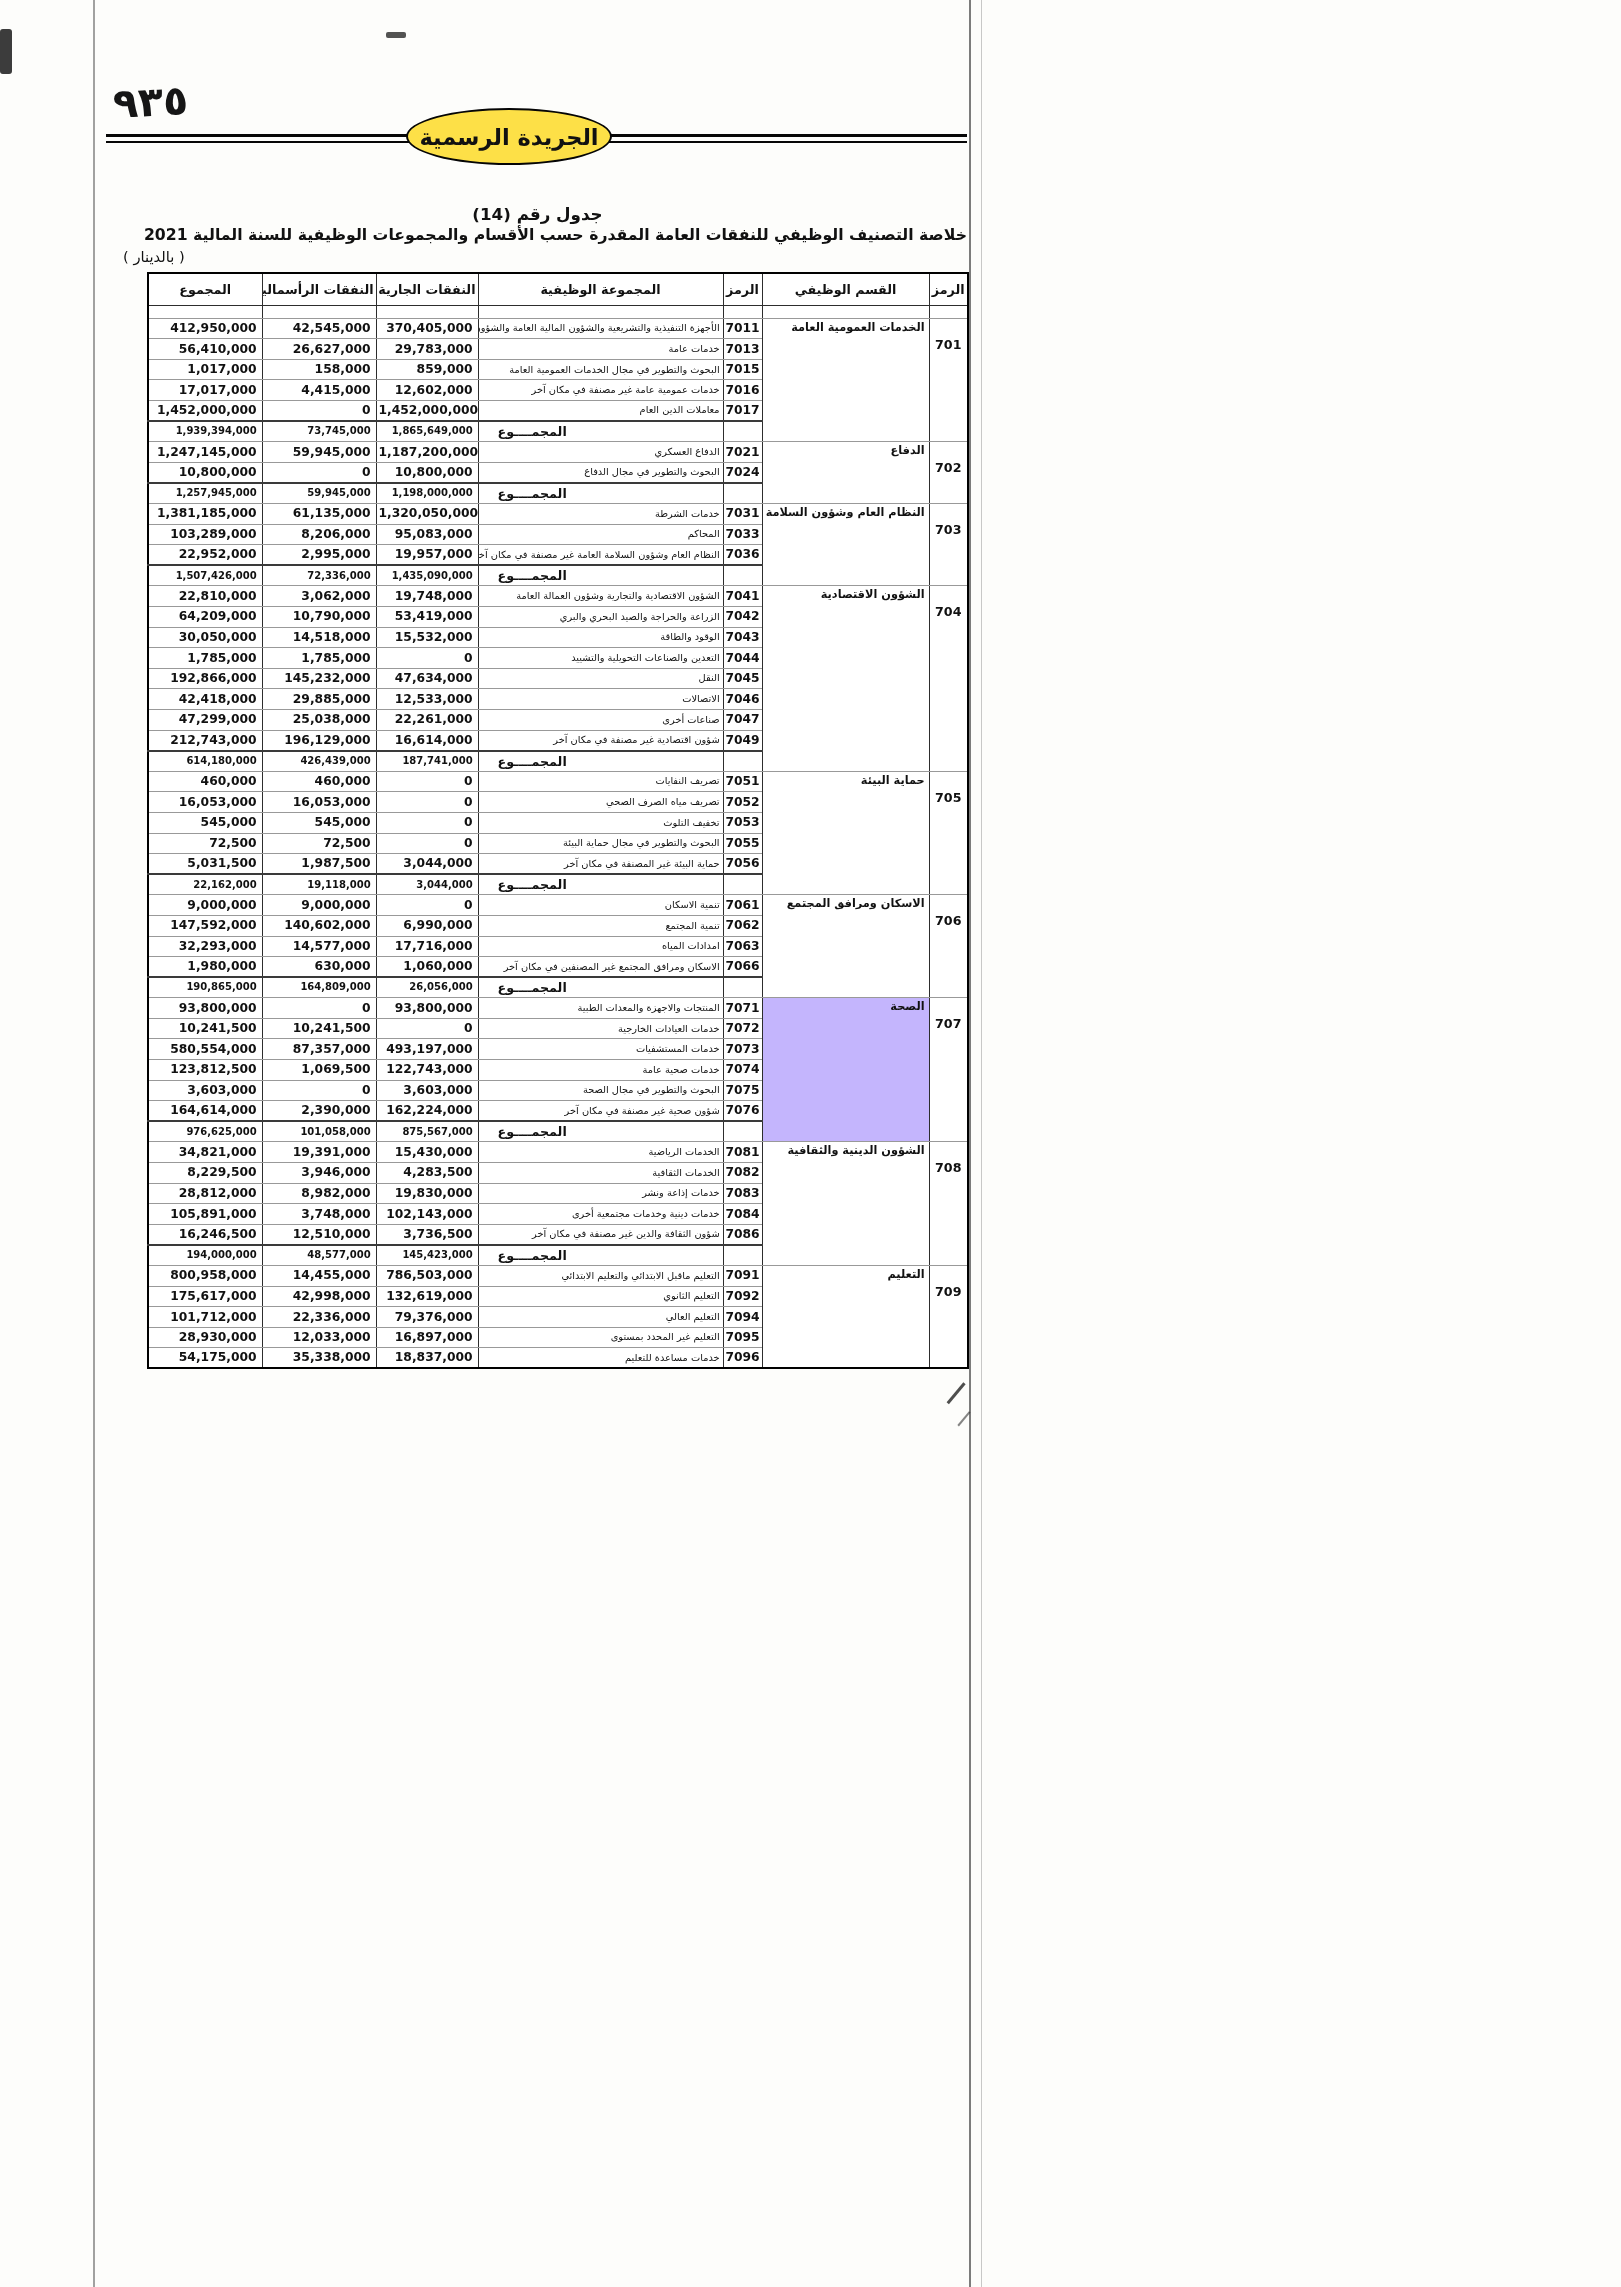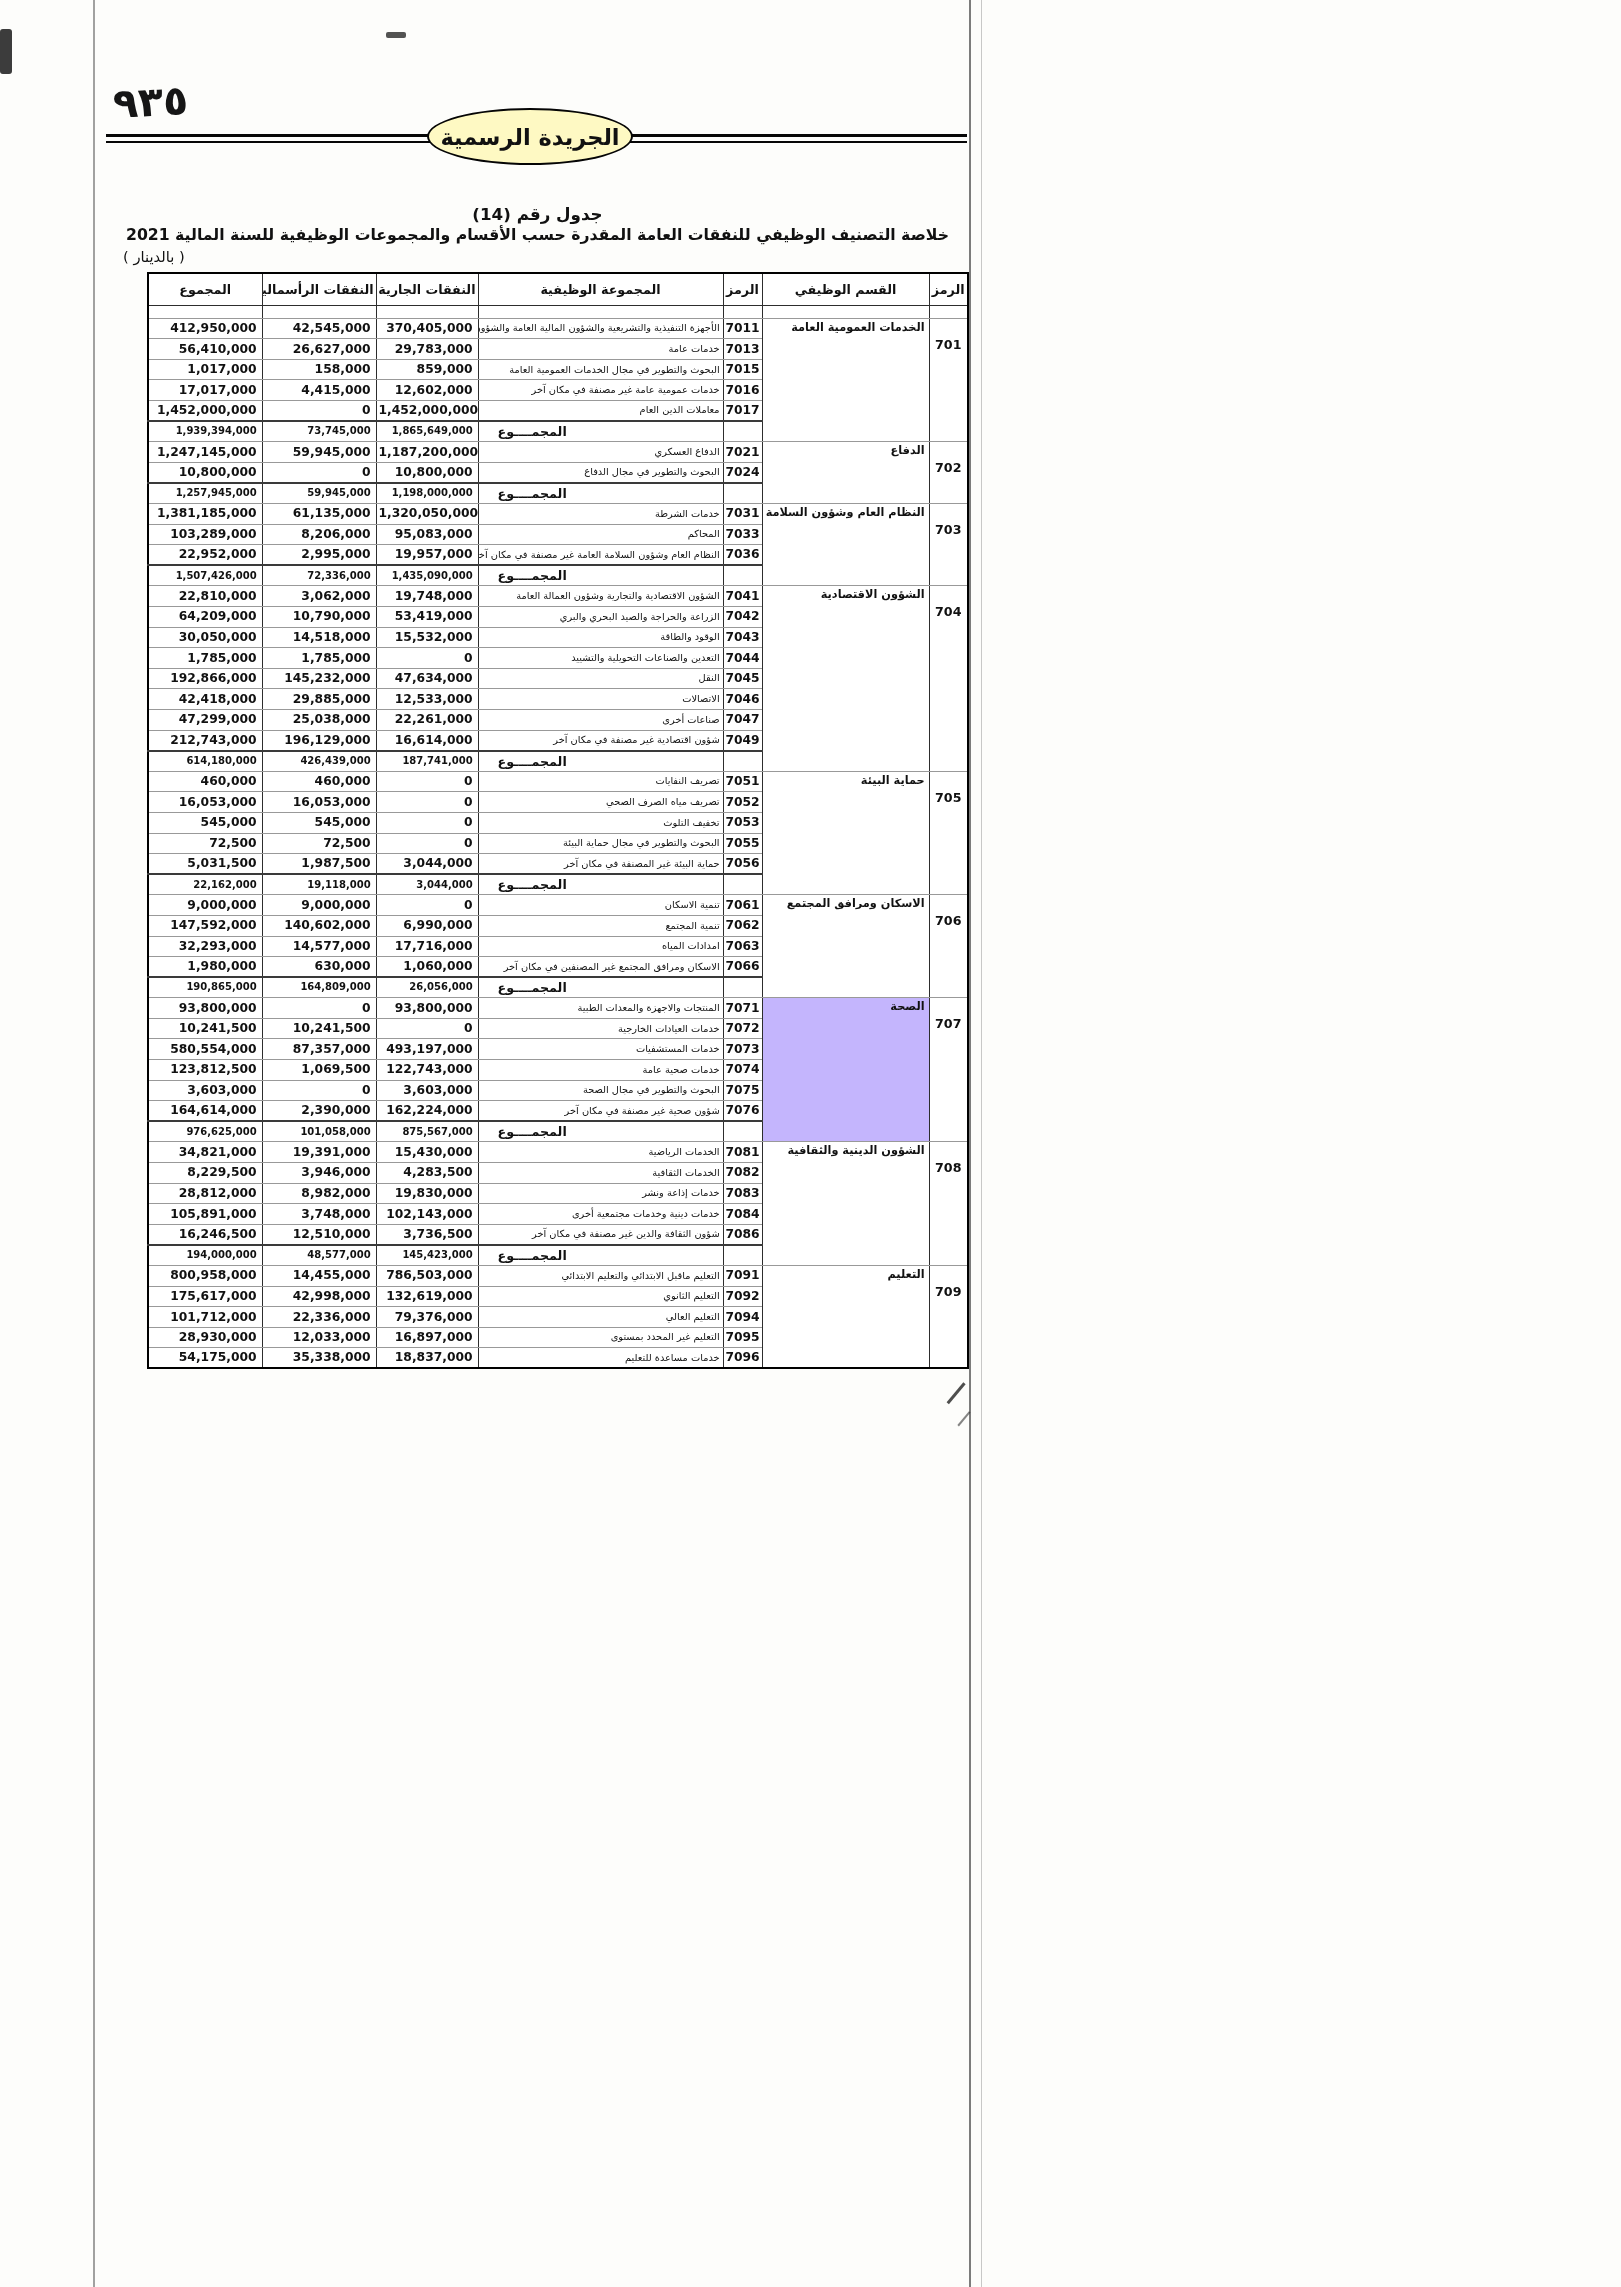--- a/index.html
+++ b/index.html
@@ -16,27 +16,27 @@
   .blob1 { position:absolute; left:0; top:29px; width:11.8px; height:45px; background:#1a1a1a; opacity:.85; border-radius:2.9px; }
   .dash1 { position:absolute; left:386px; top:32px; width:19.6px; height:5.9px; background:#1a1a1a; opacity:.75; border-radius:2px; }
   .tick { position:absolute; background:#222; }
   .tick1 { left:943px; top:1392px; width:25.5px; height:2.5px; transform:rotate(-50deg); opacity:.8; }
   .tick2 { left:955px; top:1418px; width:17.6px; height:2px; transform:rotate(-50deg); opacity:.55; }
 
   .page-num { position:absolute; left:113px; top:78px; font-size:41px; font-weight:700; transform:rotate(-3deg); color:#161616; }
 
   .rule { position:absolute; left:106px; top:134px; width:861px; height:8.8px;
           border-top:3.9px solid #060606; border-bottom:2px solid #060606; z-index:1; }
-  .oval { position:absolute; left:427px; top:108px; width:206px; height:57px; background:#fef9c3;
+  .oval { position:absolute; left:406px; top:108px; width:206px; height:57px; background:#fde047;
           border:2.9px solid #050505; border-radius:50%; display:flex; align-items:center; justify-content:center;
           z-index:2; }
   .oval span { font-size:22.5px; font-weight:700; direction:rtl; }
 
   .t1 { position:absolute; left:108px; top:204px; width:859px; text-align:center; direction:rtl; font-size:16.7px; font-weight:700; }
-  .t2 { position:absolute; left:108px; top:225px; width:859px; text-align:center; direction:rtl; font-size:15.7px; font-weight:700; }
+  .t2 { position:absolute; left:108px; top:225px; width:859px; text-align:right; direction:rtl; font-size:15.7px; font-weight:700; }
   .t3 { position:absolute; left:123px; top:248px; direction:rtl; font-size:14.7px; font-weight:400; }
 
   table.main { position:absolute; left:147px; top:272px; width:819px;
                border-collapse:collapse; table-layout:fixed; direction:rtl;
                border:2px solid #000; background:#fff; }
   .main th { border:1px solid #2d2d2d; font-weight:700; font-size:12.7px; text-align:center; height:23.5px; padding:8px 2px; white-space:nowrap; overflow:hidden; }
   .main td { border:1px solid #2d2d2d; border-top-color:#999; border-bottom-color:#999; height:20.6px; line-height:1.05; }
   .main tr.spacer td { height:12.7px; }
 
   .main td.sec-code { text-align:center; font-weight:700; font-size:12.7px; vertical-align:top; padding-top:19px; }

